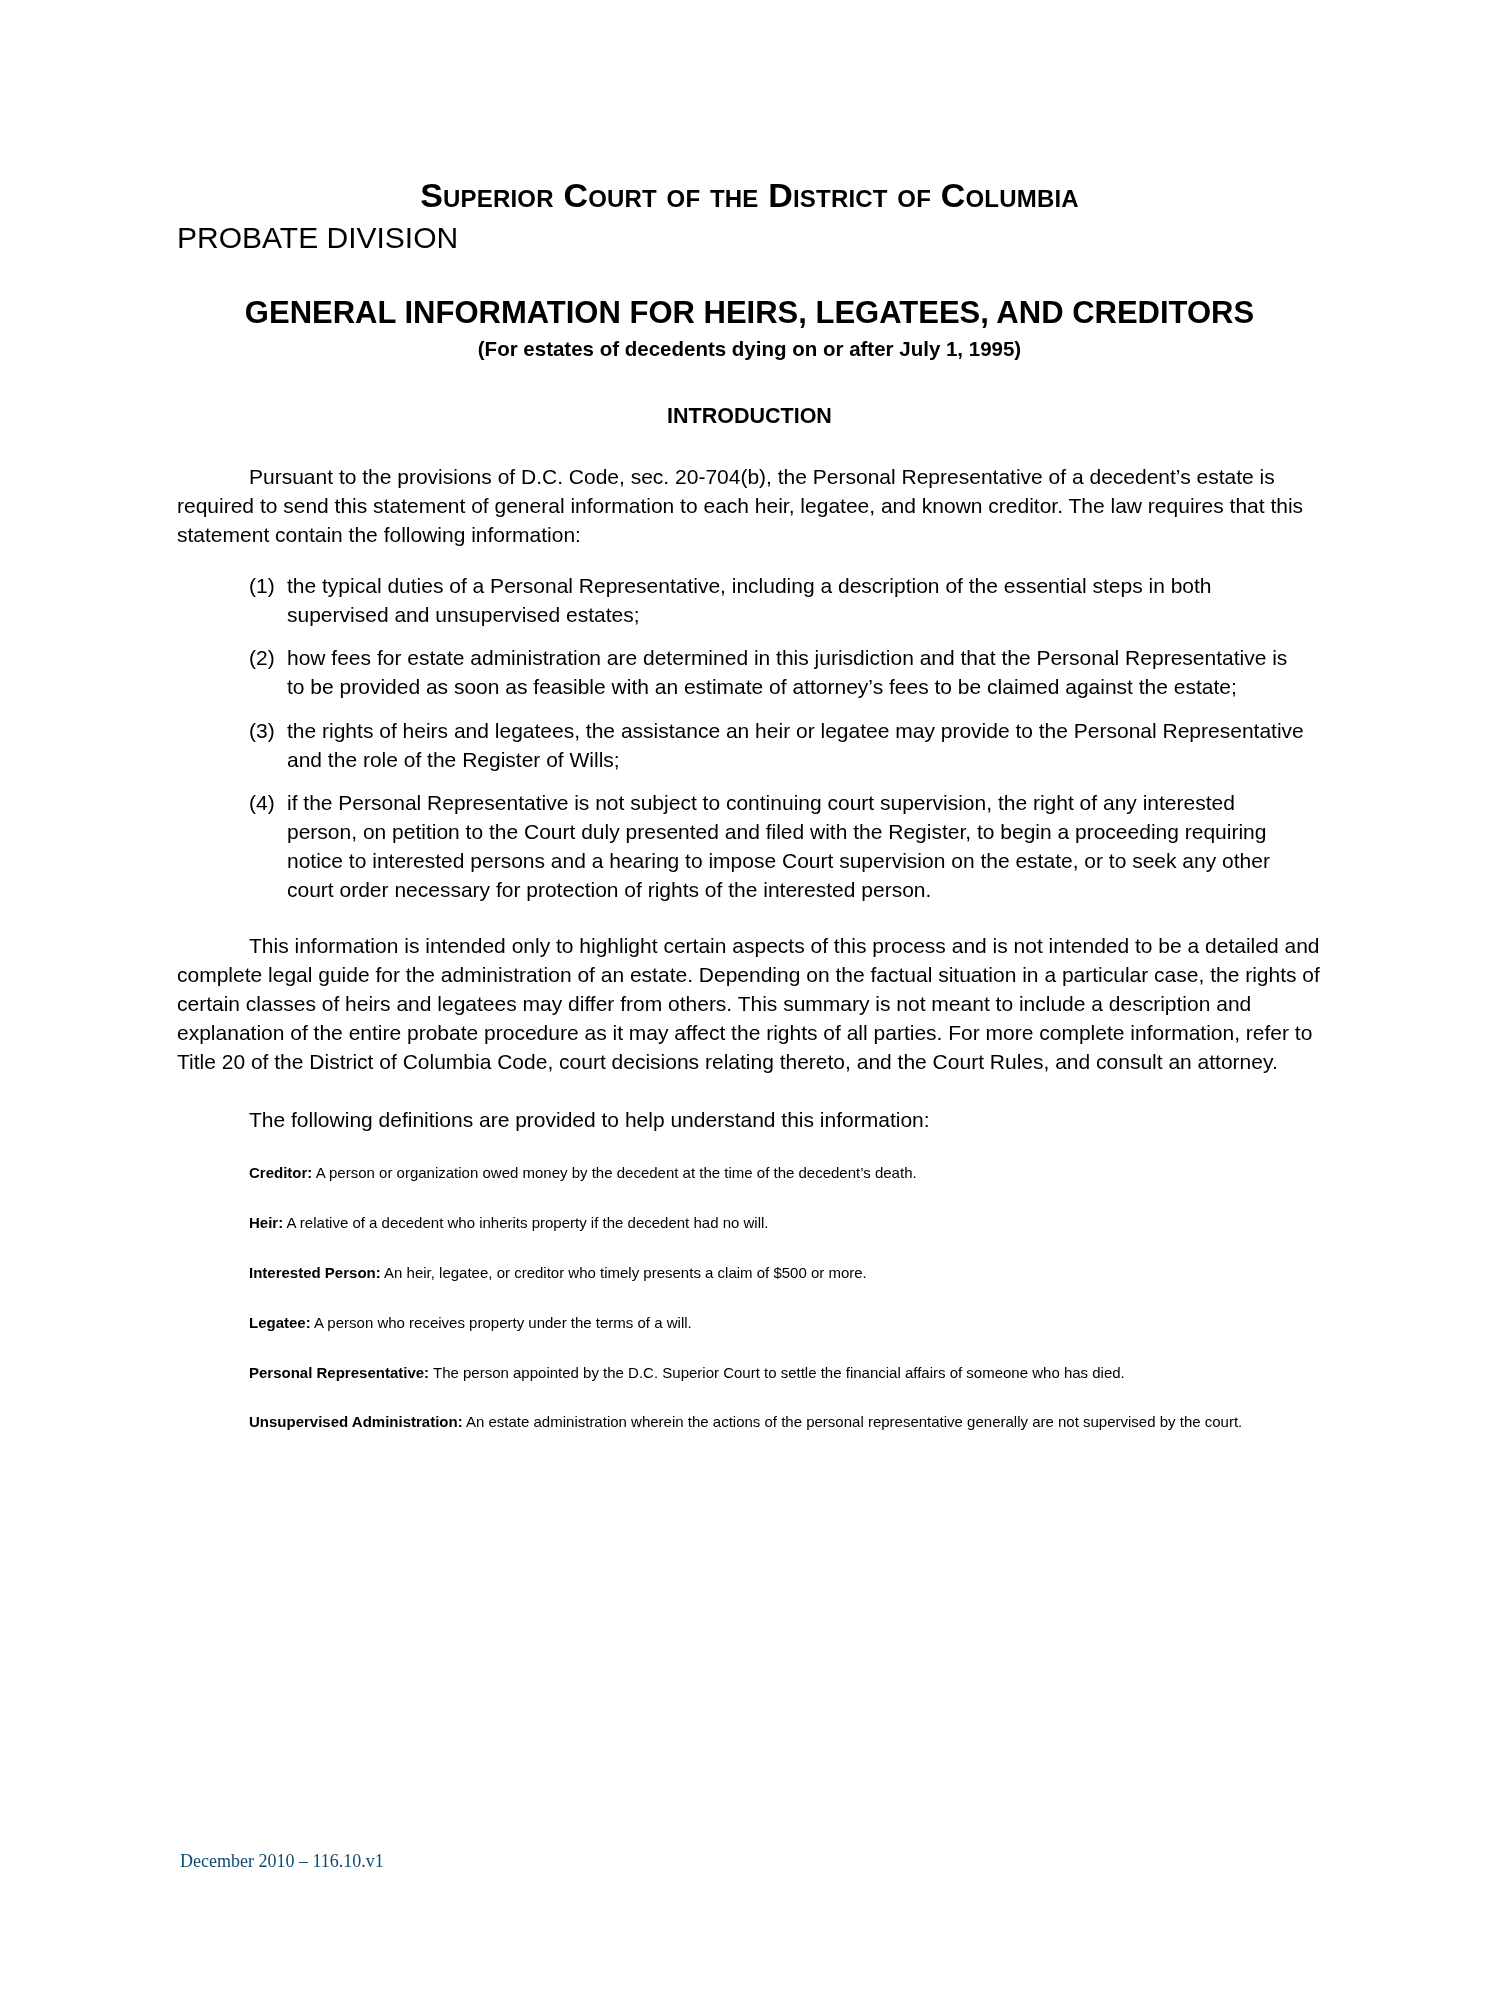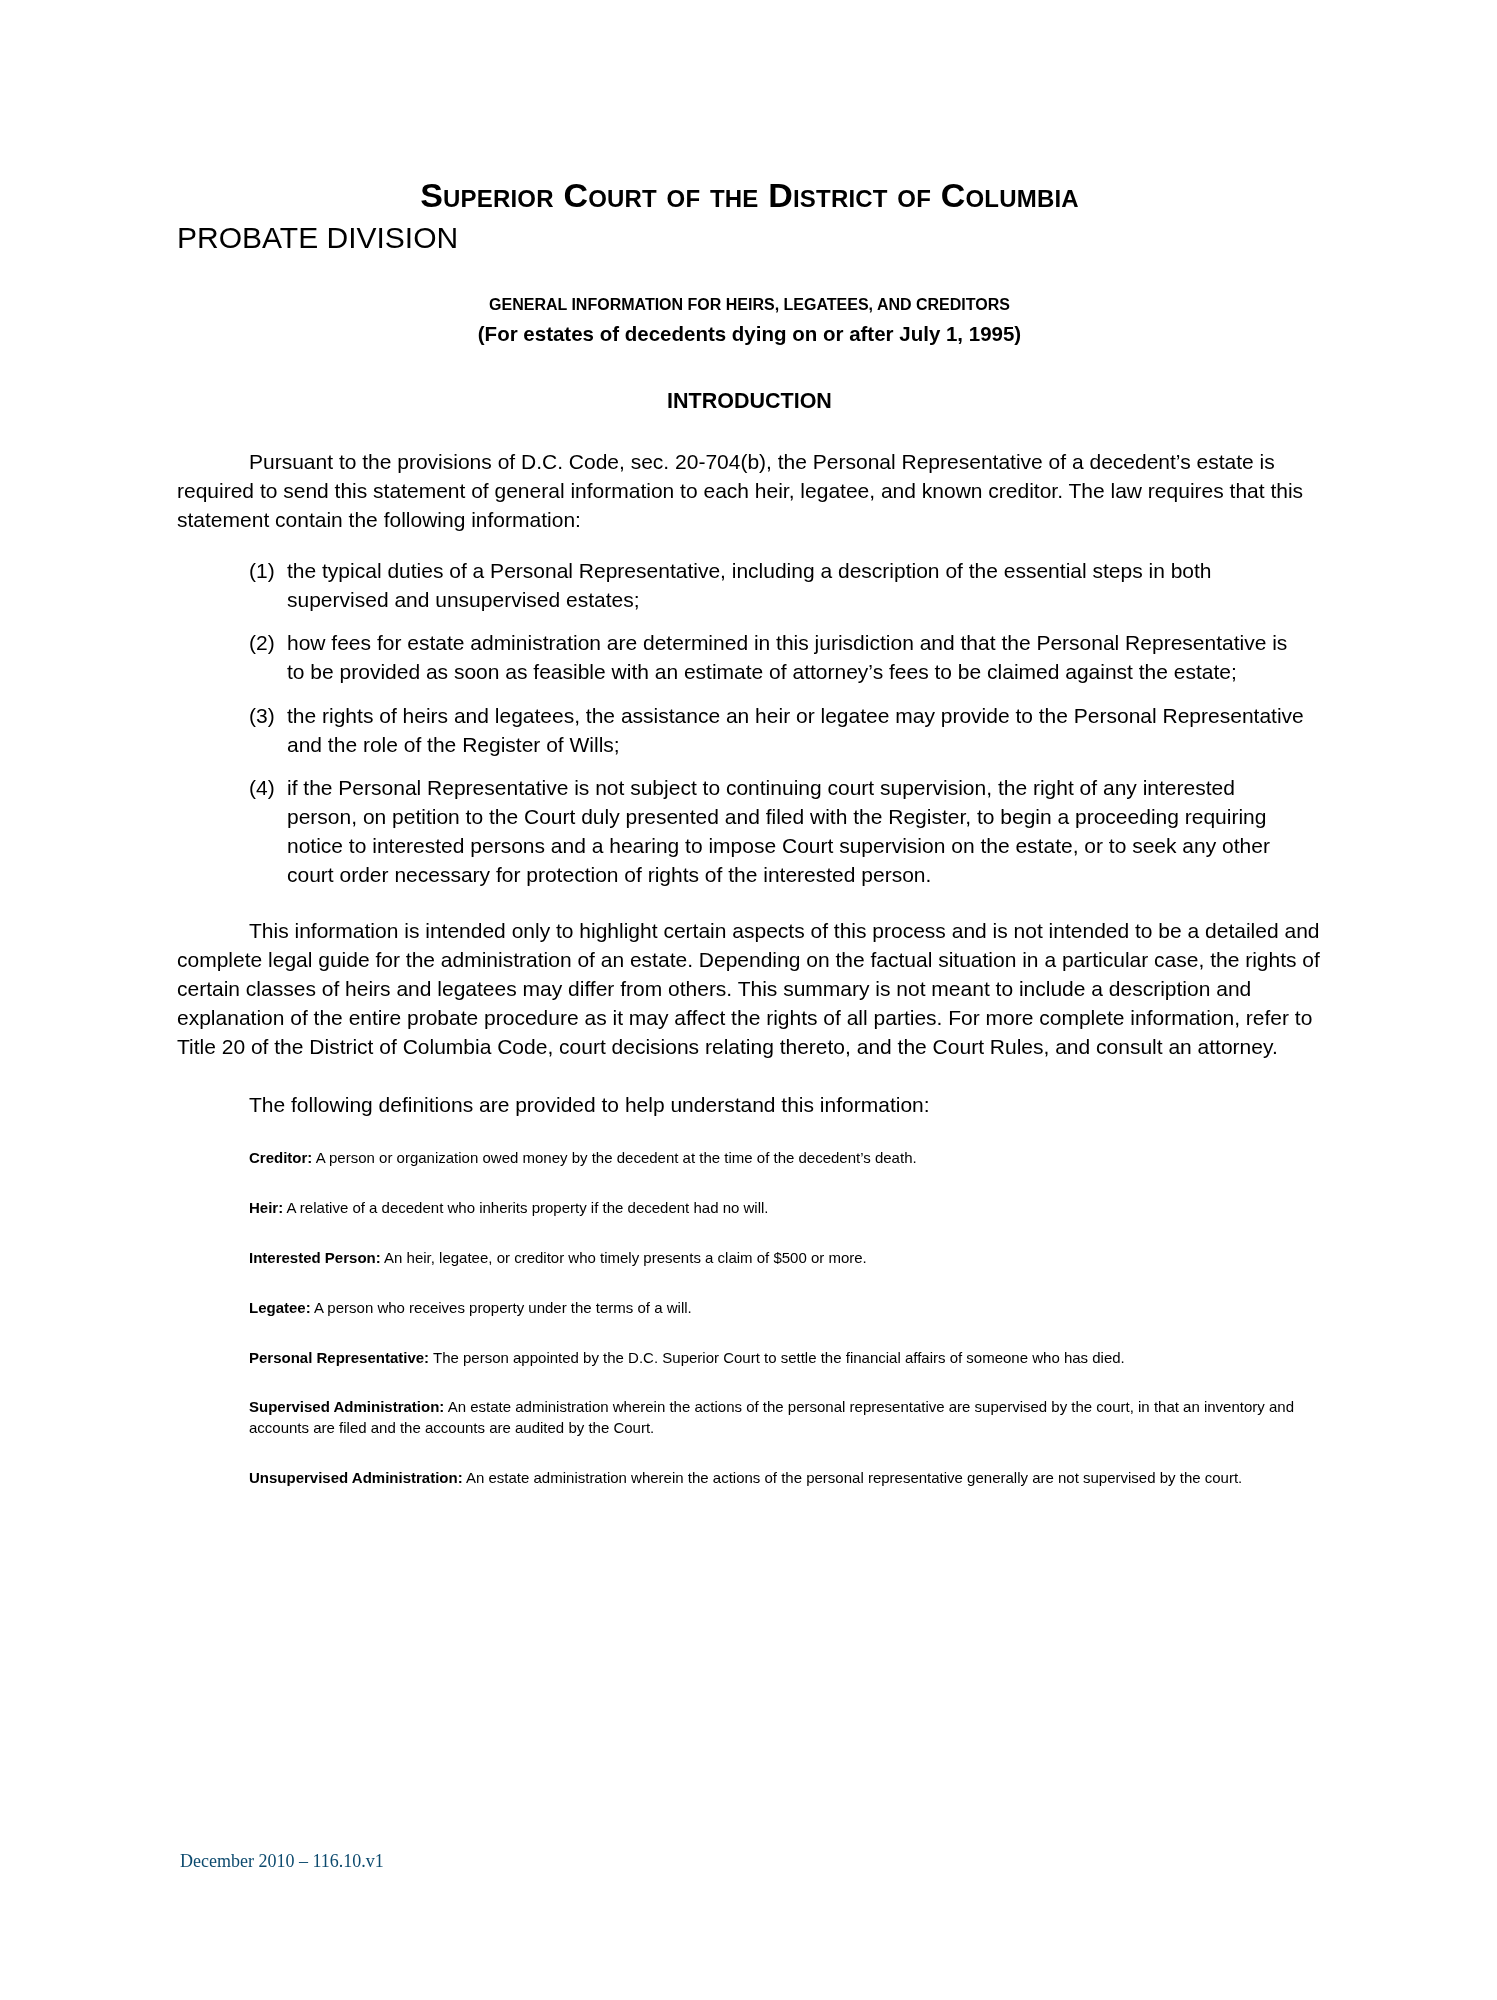--- a/index.html
+++ b/index.html
@@ -45,21 +45,21 @@
     text-align: left;
     font-size: 30px;
     font-weight: normal;
     margin: 0;
     padding-top: 11px;
     line-height: 1.0;
   }
   .doc-heading2 {
     text-align: center;
     font-weight: bold;
-    font-size: 16px;
+    font-size: 31px;
     margin: 0;
     padding-top: 44px;
     line-height: 1.0;
   }
   .doc-heading3 {
     text-align: center;
     font-weight: bold;
     font-size: 20.5px;
     margin: 0;
     padding-top: 11px;
@@ -190,21 +190,20 @@
       <p class="def"><span class="term">Creditor:</span><span> A person or organization owed money by the decedent at the time of the decedent’s death.</span></p>
 
       <p class="def"><span class="term">Heir:</span><span> A relative of a decedent who inherits property if the decedent had no will.</span></p>
 
       <p class="def"><span class="term">Interested Person:</span><span> An heir, legatee, or creditor who timely presents a claim of $500 or more.</span></p>
 
       <p class="def"><span class="term">Legatee:</span><span> A person who receives property under the terms of a will.</span></p>
 
       <p class="def"><span class="term">Personal Representative:</span><span> The person appointed by the D.C. Superior Court to settle the financial affairs of someone who has died.</span></p>
 
-      <p class="def"><span class="term">Supervised Administration:</span><span> An estate administration wherein the actions of the personal representative are supervised by the court, in that an inventory and accounts are filed and the accounts are audited by the Court.</span></p>
 
       <p class="def"><span class="term">Unsupervised Administration:</span><span> An estate administration wherein the actions of the personal representative generally are not supervised by the court.</span></p>
     </div>
 
   </div>
 
   <div class="footer">December 2010 – 116.10.v1</div>
 </div>
 
 </body></html>

